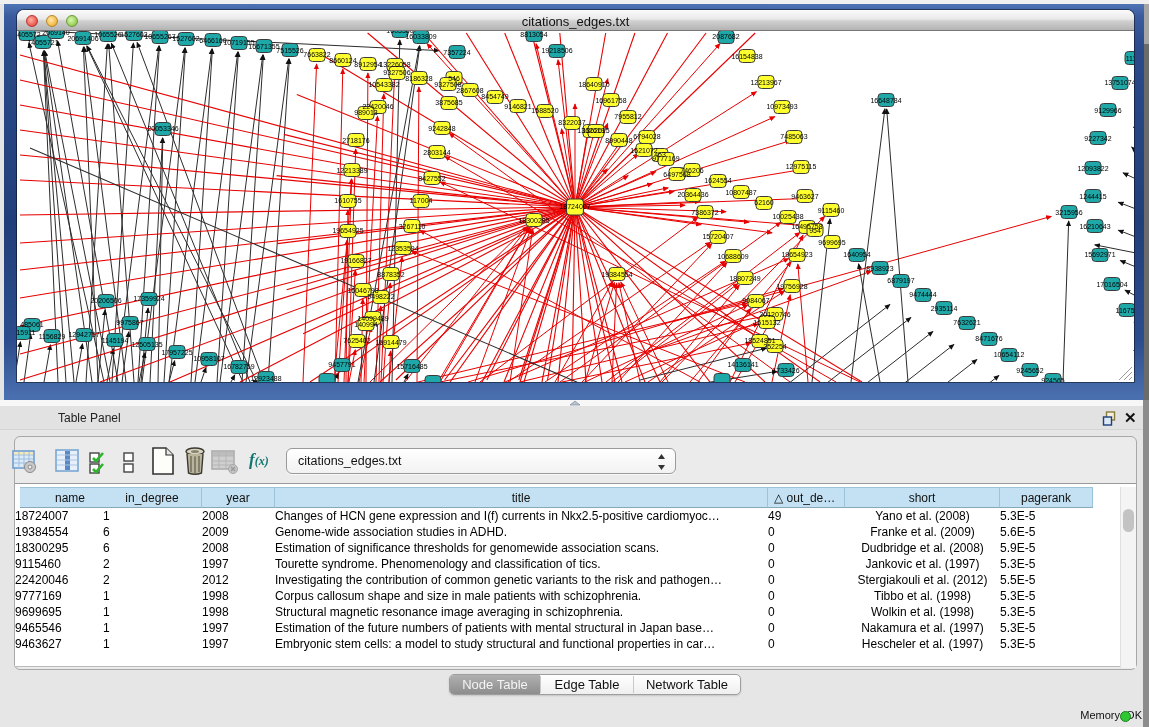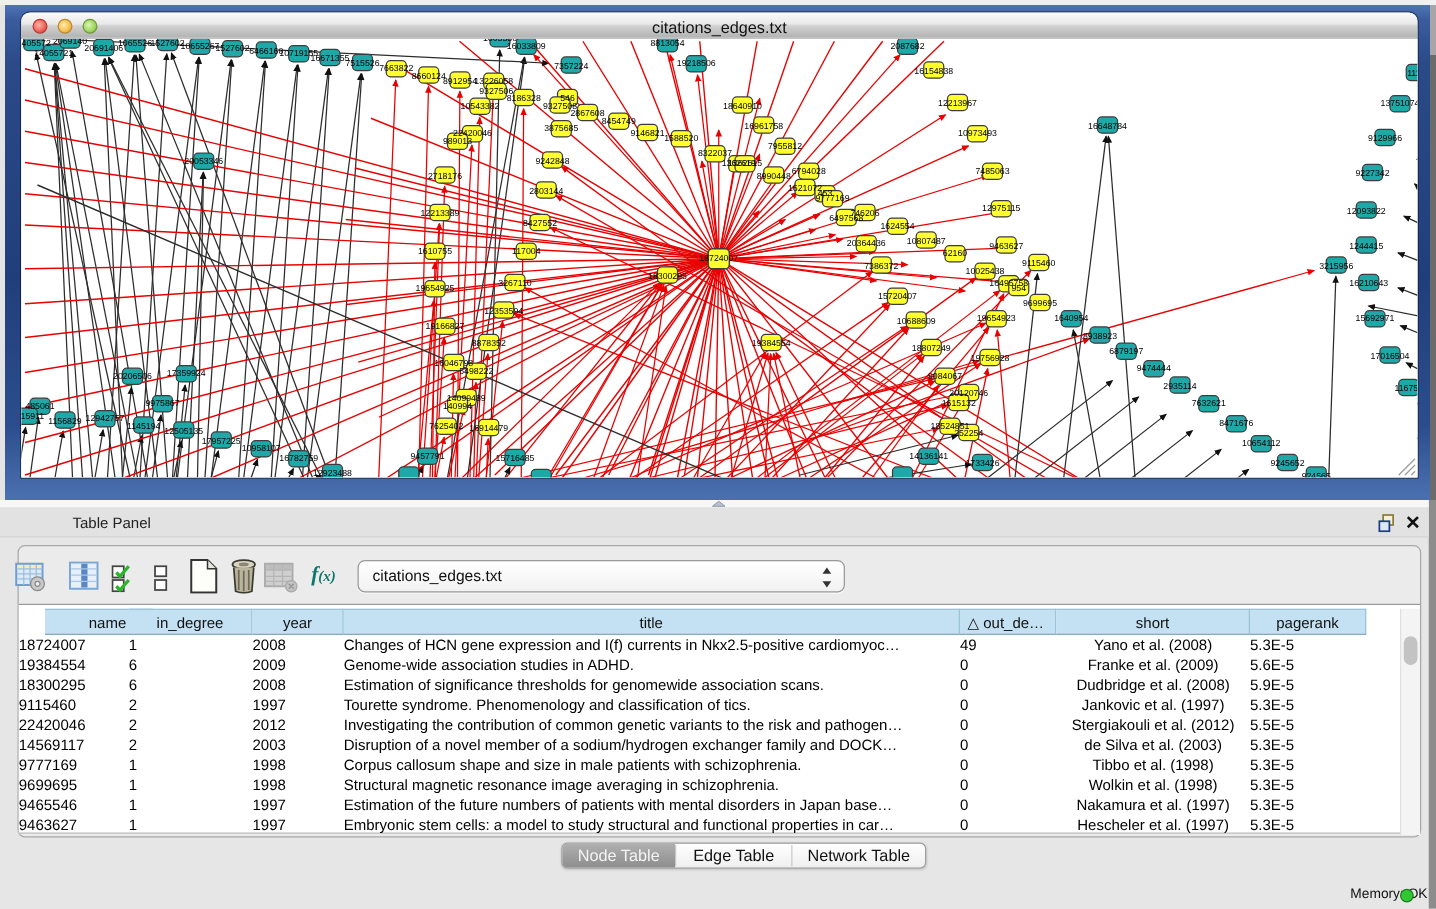--- a/index.html
+++ b/index.html
@@ -670,21 +670,21 @@
 </div>
 <div class="abs" id="combo">
   <span class="cname">citations_edges.txt</span>
   <svg class="arrs" viewBox="0 0 11 20">
       <path d="M5.5,2 L9,7 L2,7 z" fill="#333"></path>
       <path d="M5.5,18 L9,13 L2,13 z" fill="#333"></path>
     </svg>
 </div>
 
 <div class="abs" id="tablewrap">
-  <div class="hcell" style="left:21px;width:86px;padding-left:15px;">name</div>
+  <div class="hcell" style="left:5px;width:86px;padding-left:15px;">name</div>
   <div class="hcell" style="left:88px;width:99px;">in_degree</div>
   <div class="hcell" style="left:187px;width:73px;">year</div>
   <div class="hcell" style="left:260px;width:493px;">title</div>
   <div class="hcell" style="left:753px;width:77px;text-align:left;padding-left:6px;">△ out_de…</div>
   <div class="hcell" style="left:830px;width:155px;">short</div>
   <div class="hcell" style="left:985px;width:93px;">pagerank</div>
   <div class="abs" id="vscroll">
       <div class="abs" id="vthumb"></div>
     </div>
   <table class="data">
@@ -728,29 +728,20 @@
 <tr>
           <td class="c1">22420046</td>
           <td class="c2">2</td>
           <td class="c3">2012</td>
           <td class="c4">Investigating the contribution of common genetic variants to the risk and pathogen…</td>
           <td class="c5">0</td>
           <td class="c6">Stergiakouli et al. (2012)</td>
           <td class="c7">5.5E-5</td>
         </tr>
 <tr>
-          <td class="c1">14569117</td>
-          <td class="c2">2</td>
-          <td class="c3">2003</td>
-          <td class="c4">Disruption of a novel member of a sodium/hydrogen exchanger family and DOCK…</td>
-          <td class="c5">0</td>
-          <td class="c6">de Silva et al. (2003)</td>
-          <td class="c7">5.3E-5</td>
-        </tr>
-<tr>
           <td class="c1">9777169</td>
           <td class="c2">1</td>
           <td class="c3">1998</td>
           <td class="c4">Corpus callosum shape and size in male patients with schizophrenia.</td>
           <td class="c5">0</td>
           <td class="c6">Tibbo et al. (1998)</td>
           <td class="c7">5.3E-5</td>
         </tr>
 <tr>
           <td class="c1">9699695</td>
@@ -758,21 +749,21 @@
           <td class="c3">1998</td>
           <td class="c4">Structural magnetic resonance image averaging in schizophrenia.</td>
           <td class="c5">0</td>
           <td class="c6">Wolkin et al. (1998)</td>
           <td class="c7">5.3E-5</td>
         </tr>
 <tr>
           <td class="c1">9465546</td>
           <td class="c2">1</td>
           <td class="c3">1997</td>
-          <td class="c4">Estimation of the future numbers of patients with mental disorders in Japan base…</td>
+          <td class="c4">Estimation of the future numbers of patients with mental structural in Japan base…</td>
           <td class="c5">0</td>
           <td class="c6">Nakamura et al. (1997)</td>
           <td class="c7">5.3E-5</td>
         </tr>
 <tr>
           <td class="c1">9463627</td>
           <td class="c2">1</td>
           <td class="c3">1997</td>
           <td class="c4">Embryonic stem cells: a model to study structural and functional properties in car…</td>
           <td class="c5">0</td>

